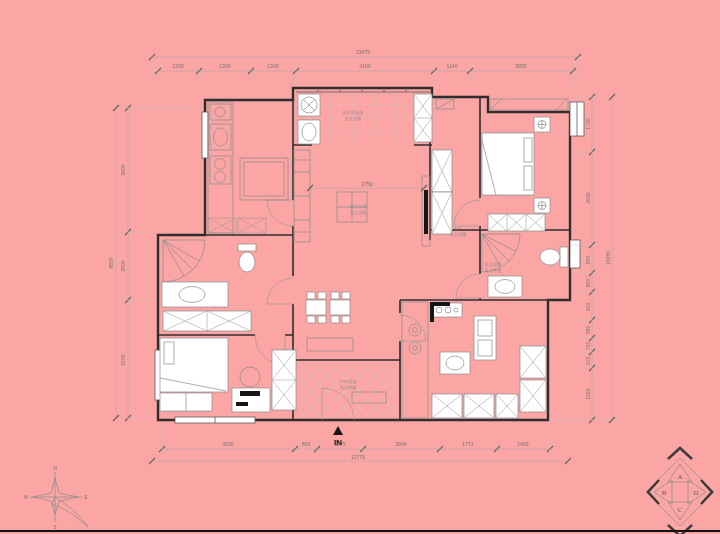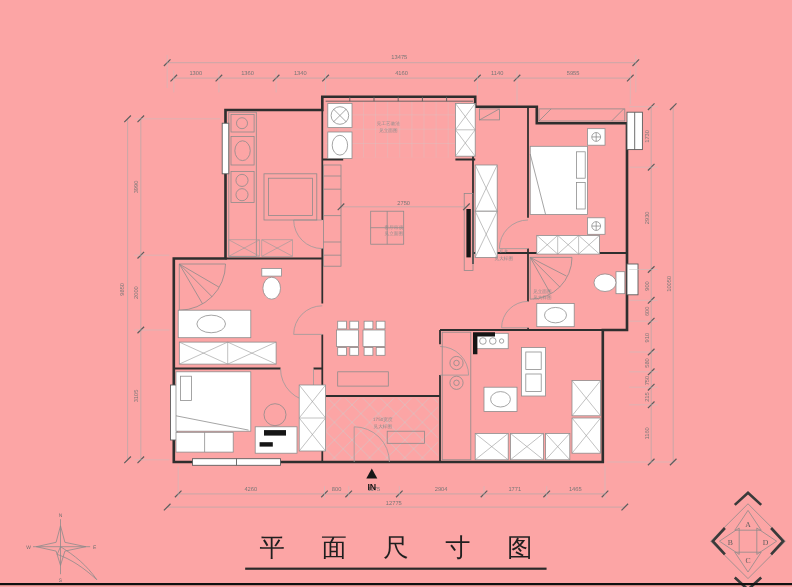--- a/index.html
+++ b/index.html
@@ -363,18 +363,17 @@
     <path d="M668 525 L680 536 L692 525" stroke="#3a3a3a" stroke-width="2.4" fill="none"></path>
     <path d="M659 480 L648 492 L659 504" stroke="#3a3a3a" stroke-width="2.4" fill="none"></path>
     <text class="logoletter" x="680" y="479">A</text>
     <text class="logoletter" x="664" y="495">B</text>
     <text class="logoletter" x="696" y="495">D</text>
     <text class="logoletter" x="680" y="512">C</text>
   </g>
 </svg>
 
   <div class="title">
-    <div class="title-text">平 面 尺 寸 图</div>
     <div class="title-rule"></div>
   </div>
 
   <div class="sheet-bottom-line"></div>
 </div>
 
 </body></html>

